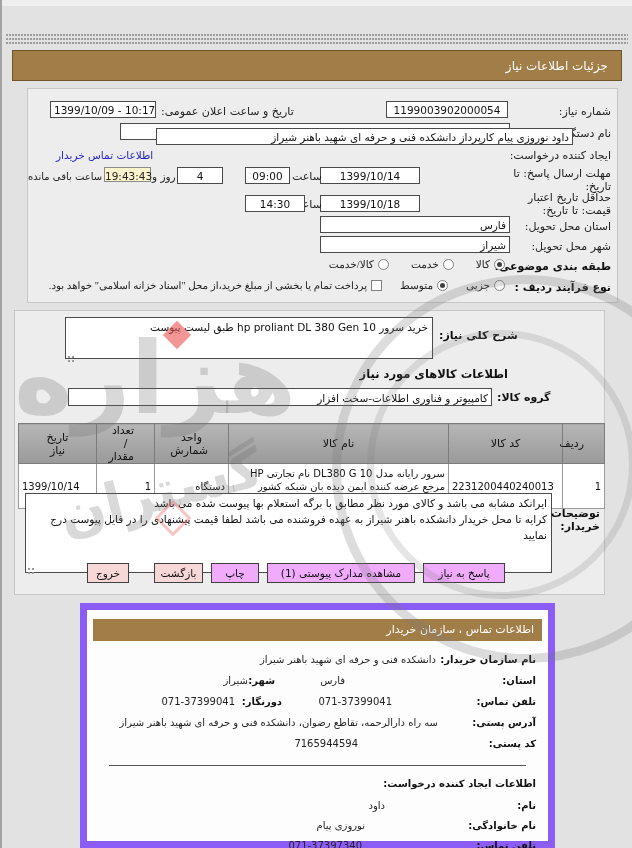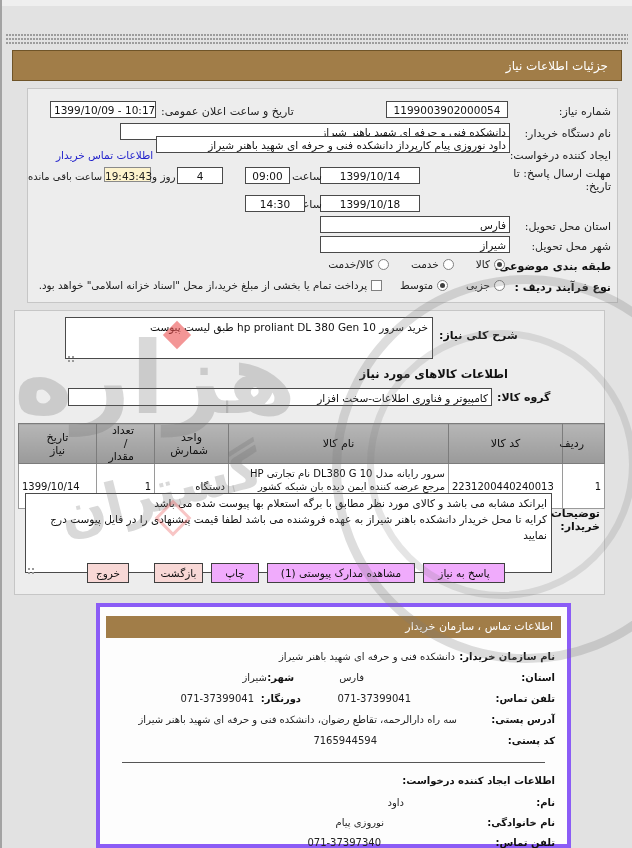--- a/index.html
+++ b/index.html
@@ -31,21 +31,21 @@
     font-size:10.5px;color:#111;box-sizing:border-box;padding:0 3px;
     overflow:hidden;white-space:nowrap;
   }
   .box.rt{text-align:right;}
   .box.ctr{text-align:center;}
   .ltr{direction:ltr;unicode-bidi:isolate;}
   .ylw{background:#fdf3cd;border:1px solid #8a8a8a;height:15px;line-height:17px;
        font-size:10.5px;color:#222;text-align:center;box-sizing:border-box;}
   a.lnk{color:#2424cc;font-size:10.5px;text-decoration:none;white-space:nowrap;cursor:pointer;}
   .optrow{display:flex;flex-direction:row;gap:22px;align-items:center;}
-  .opt{display:flex;align-items:center;gap:4px;font-size:10.5px;color:#222;white-space:nowrap;}
+  .opt{display:flex;align-items:center;gap:4px;font-size:10.5px;color:#222;white-space:nowrap;font-family:Liberation Serif, serif;}
   .radio{width:11px;height:11px;border:1px solid #808080;border-radius:50%;background:#fff;
          box-sizing:border-box;position:relative;flex:0 0 auto;}
   .radio.sel::after{content:"";position:absolute;left:2px;top:2px;width:5px;height:5px;
          border-radius:50%;background:#3f3f3f;}
   .chk{width:11px;height:11px;border:1px solid #808080;background:#fdfdfd;box-sizing:border-box;flex:0 0 auto;}
   .ta{
     background:#fff;border:1px solid #4a4a4a;box-sizing:border-box;
     font-size:10.5px;color:#111;padding:2px 4px;text-align:right;overflow:hidden;
     font-family:"DejaVu Sans",sans-serif;white-space:pre-line;line-height:1.5;
   }
@@ -58,21 +58,21 @@
   }
   table.goods td{background:#fff;border:1px solid #9a9a9a;
     padding:2px 3px;line-height:1.3;height:40px;}
   .btn{
     position:absolute;height:20px;border:1px solid #3f3f3f;font-size:10.5px;
     font-family:"DejaVu Sans",sans-serif;color:#111;text-align:center;line-height:18px;
     box-sizing:border-box;cursor:pointer;padding:0;
   }
   .btn.green{background:#f0abfc;}
   .btn.pink{background:#f8d8d6;}
-  #card{left:94px;top:603px;width:475px;height:245px;background:#fdfdfd;border:4px solid #8b5cf6;box-sizing:border-box;}
+  #card{left:78px;top:603px;width:475px;height:245px;background:#fdfdfd;border:7px solid #8b5cf6;box-sizing:border-box;}
   #card .hdr{position:absolute;left:6px;right:6px;top:9px;height:22px;line-height:22px;
     background:#a17d48;color:#fff;font-size:11px;padding-right:8px;box-sizing:border-box;}
   #card .clbl{position:absolute;font-size:10px;font-weight:bold;color:#111;white-space:nowrap;}
   #card .cval{position:absolute;font-size:10px;color:#222;white-space:nowrap;}
   #card .rule{position:absolute;left:22px;right:22px;border-top:1px solid #555;}
   .wm{pointer-events:none;z-index:6;}
   .wm-c{border-radius:50%;}
   .wm-t{font-weight:bold;color:rgba(110,110,110,0.26);white-space:nowrap;}
   .dia{transform:rotate(45deg);}
 </style>
@@ -87,32 +87,33 @@
 
   <div class="abs lbl" style="right:6px;top:16px">شماره نیاز:</div>
   <div class="abs box ctr ltr" style="left:358px;top:12px;width:122px">1199003902000054</div>
   <div class="abs lbl" style="left:133px;top:16px">تاریخ و ساعت اعلان عمومی:</div>
   <div class="abs box ctr ltr" style="left:22px;top:12px;width:106px">1399/10/09 - 10:17</div>
 
   <div class="abs lbl" style="right:6px;top:38px">نام دستگاه خریدار:</div>
   <div class="abs box rt" style="left:92px;top:34px;width:390px">دانشکده فنی و حرفه ای شهید باهنر شیراز</div>
 
   <div class="abs lbl" style="right:6px;top:60px">ایجاد کننده درخواست:</div>
-  <div class="abs box rt" style="left:128px;top:47px;width:354px">داود نوروزی پیام کارپرداز دانشکده فنی و حرفه ای شهید باهنر شیراز</div>
+  <div class="abs box rt" style="left:128px;top:39px;width:417px">داود نوروزی پیام کارپرداز دانشکده فنی و حرفه ای شهید باهنر شیراز</div>
   <a class="abs lnk" style="left:28px;top:60px">اطلاعات تماس خریدار</a>
 
   <div class="abs lbl wrap" style="right:6px;top:78px;width:102px">مهلت ارسال پاسخ: تا تاریخ:</div>
   <div class="abs box ctr ltr" style="left:292px;top:78px;width:100px">1399/10/14</div>
   <div class="abs lbl" style="left:264px;top:81px">ساعت</div>
   <div class="abs box ctr ltr" style="left:217px;top:78px;width:45px">09:00</div>
   <div class="abs box ctr" style="left:149px;top:78px;width:46px">4</div>
   <div class="abs lbl" style="left:124px;top:81px;font-size:10.5px">روز و</div>
   <div class="abs ylw ltr" style="left:76px;top:78px;width:47px">19:43:43</div>
   <div class="abs lbl" style="left:0px;top:81px;font-size:10px">ساعت باقی مانده</div>
 
+  <div class="abs lbl wrap" style="right:6px;top:102px;width:105px">حداقل تاریخ اعتبار قیمت: تا تاریخ:</div>
   <div class="abs box ctr ltr" style="left:292px;top:106px;width:100px">1399/10/18</div>
   <div class="abs lbl" style="left:264px;top:109px">ساعت</div>
   <div class="abs box ctr ltr" style="left:217px;top:106px;width:60px">14:30</div>
 
   <div class="abs lbl" style="right:6px;top:131px">استان محل تحویل:</div>
   <div class="abs box rt" style="left:292px;top:127px;width:190px">فارس</div>
   <div class="abs lbl" style="right:6px;top:151px">شهر محل تحویل:</div>
   <div class="abs box rt" style="left:292px;top:147px;width:190px">شیراز</div>
 
   <div class="abs lbl b" style="right:6px;top:171px">طبقه بندی موضوعی:</div>

